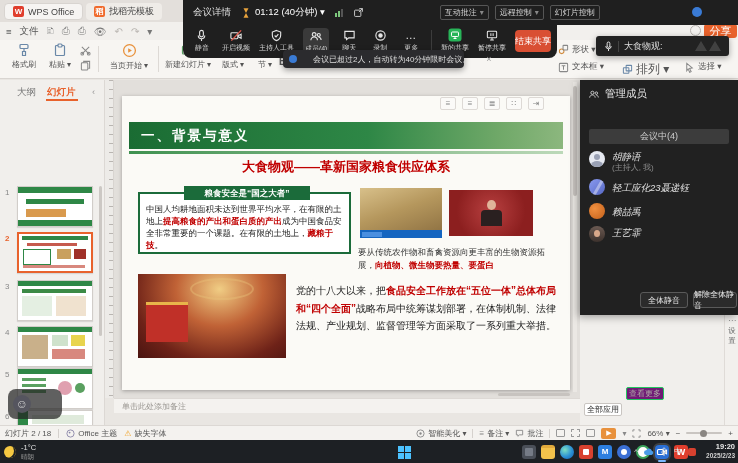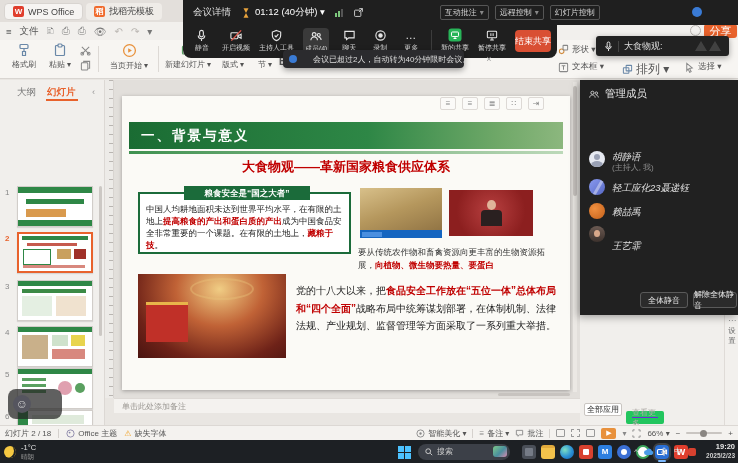--- a/index.html
+++ b/index.html
@@ -347,21 +347,21 @@
       <i></i>
     </div>
   <div class="abs scroll-h"></div>
 
   <div class="abs notesbar">
     <span>单击此处添加备注</span>
   </div>
 
   <div class="abs right-under">
     <div class="mini-btn" style="left:4px;top:88px;width:38px;background:#fff;border:1px solid #c9c5c1;color:#333;">全部应用</div>
-    <div class="mini-btn" style="left:46px;top:96px;width:38px;background:#6d28d9;border:6px solid #22c55e;color:#b0aca8;">查看更多</div>
+    <div class="mini-btn" style="left:46px;top:72px;width:38px;background:#701a75;border:1px solid #22c55e;color:#b0aca8;">查看更多</div>
   </div>
   <div class="abs side-strip">
     <div class="abs" style="left:3px;top:236px;font-size:8px;color:#888;">⋯</div>
     <div class="abs" style="left:0px;top:246px;font-size:7.5px;color:#666;width:14px;text-align:center;">设置</div>
   </div>
 
   <div class="abs statusbar">
     <span>幻灯片 2 / 18</span>
     <span class="sb-sep"></span>
     <span class="ic" style="gap:3px;">
@@ -421,28 +421,20 @@
       </div>
     </div>
 
     <div class="tk-ic" style="left:398px;background:transparent;display:grid;grid-template-columns:6px 6px;grid-gap:1px;padding-top:1px;">
       <span style="width:6px;height:6px;background:#4cc2ff;"></span>
       <span style="width:6px;height:6px;background:#4cc2ff;"></span>
       <span style="width:6px;height:6px;background:#4cc2ff;"></span>
       <span style="width:6px;height:6px;background:#4cc2ff;"></span>
     </div>
 
-    <div class="tk-search">
-      <svg width="8" height="8" viewBox="0 0 10 10" fill="none" stroke="#ccc" stroke-width="1.2">
-          <circle cx="4" cy="4" r="3"></circle>
-          <path d="M6.5 6.5L9 9"></path>
-        </svg>
-      <span>搜索</span>
-      <span style="margin-left:auto;width:14px;height:11px;border-radius:3px;background:linear-gradient(135deg,#7fc98a 0%,#4a8f9e 55%,#d88ab0 100%);"></span>
-    </div>
 
     <div class="tk-ic" style="left:522px;background:#4a4f58;">
         <span style="display:block;margin:3px;width:8px;height:8px;background:#757b86;border-radius:1px;"></span>
       </div>
     <div class="tk-ic" style="left:541px;background:#f2c14b;border-top:3px solid #e0a93c;"></div>
     <div class="tk-ic" style="left:560px;border-radius:50%;background:radial-gradient(circle at 35% 35%,#7de0c3 0%,#2a8fd4 55%,#1a5fa8 100%);"></div>
     <div class="tk-ic" style="left:579px;background:#d8412f;">
         <span style="display:block;margin:4px;width:6px;height:6px;background:#fff;border-radius:1px;"></span>
       </div>
     <div class="tk-ic" style="left:598px;background:#2d7fe0;color:#fff;font-size:8px;font-weight:bold;display:flex;align-items:center;justify-content:center;">M</div>
@@ -621,20 +613,21 @@
   <div class="abs members">
     <div class="mb-title">
       <svg width="12" height="11" viewBox="0 0 14 14" fill="none" stroke="#ccc" stroke-width="1.2">
           <circle cx="5" cy="4.8" r="2"></circle>
           <path d="M1.5 11c0-2 1.6-3.4 3.5-3.4S8.5 9 8.5 11"></path>
           <circle cx="10" cy="5.3" r="1.6"></circle>
           <path d="M9.7 7.6c1.7.3 2.8 1.6 2.8 3.2"></path>
         </svg>
       <span>管理成员</span>
     </div>
+    <div class="mb-section">会议中(4)</div>
 
     <div class="mrow" style="top:71px;">
       <span class="avatar" style="background:#e7eaf2;">
         <i style="position:absolute;left:5px;top:3px;width:6px;height:6px;border-radius:50%;background:#9aa1b5;"></i>
         <i style="position:absolute;left:2px;top:10px;width:12px;height:8px;border-radius:50% 50% 0 0;background:#9aa1b5;"></i>
       </span>
       <span>
         <div class="mname">胡静语</div>
         <div class="msub">(主持人, 我)</div>
       </span>
@@ -646,20 +639,20 @@
       <span class="mname" style="margin-top:3px;">轻工应化23聂递钰</span>
     </div>
     <div class="mrow" style="top:123px;">
       <span class="avatar" style="background:radial-gradient(circle at 35% 35%,#f09040,#c4601a);"></span>
       <span class="mname" style="margin-top:3px;">赖喆禹</span>
     </div>
     <div class="mrow" style="top:146px;">
       <span class="avatar" style="background:linear-gradient(#6b5a52,#3d322d);">
         <i style="position:absolute;left:5px;top:4px;width:6px;height:7px;border-radius:50%;background:#d8a88a;"></i>
       </span>
-      <span class="mname" style="margin-top:14px;">王艺霏</span>
+      <span class="mname" style="margin-top:1px;">王艺霏</span>
     </div>
 
     <div class="mb-btn" style="left:60px;width:48px;">全体静音</div>
     <div class="mb-btn" style="left:113px;width:44px;">解除全体静音</div>
   </div>
 
 </div>
 
 </body></html>

